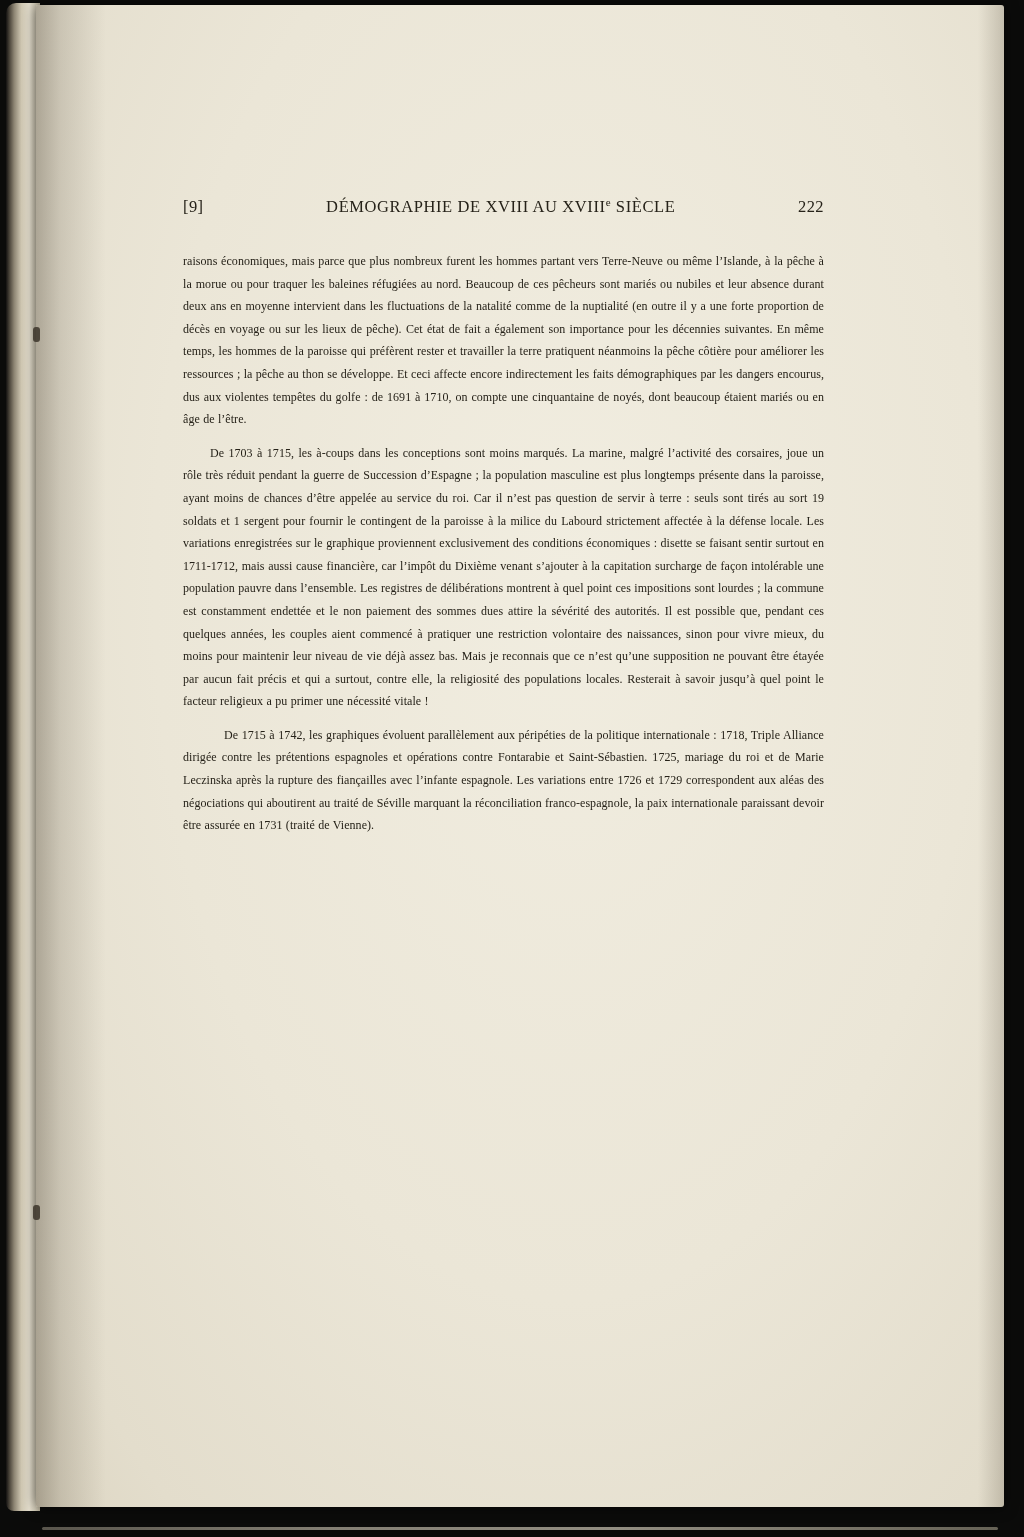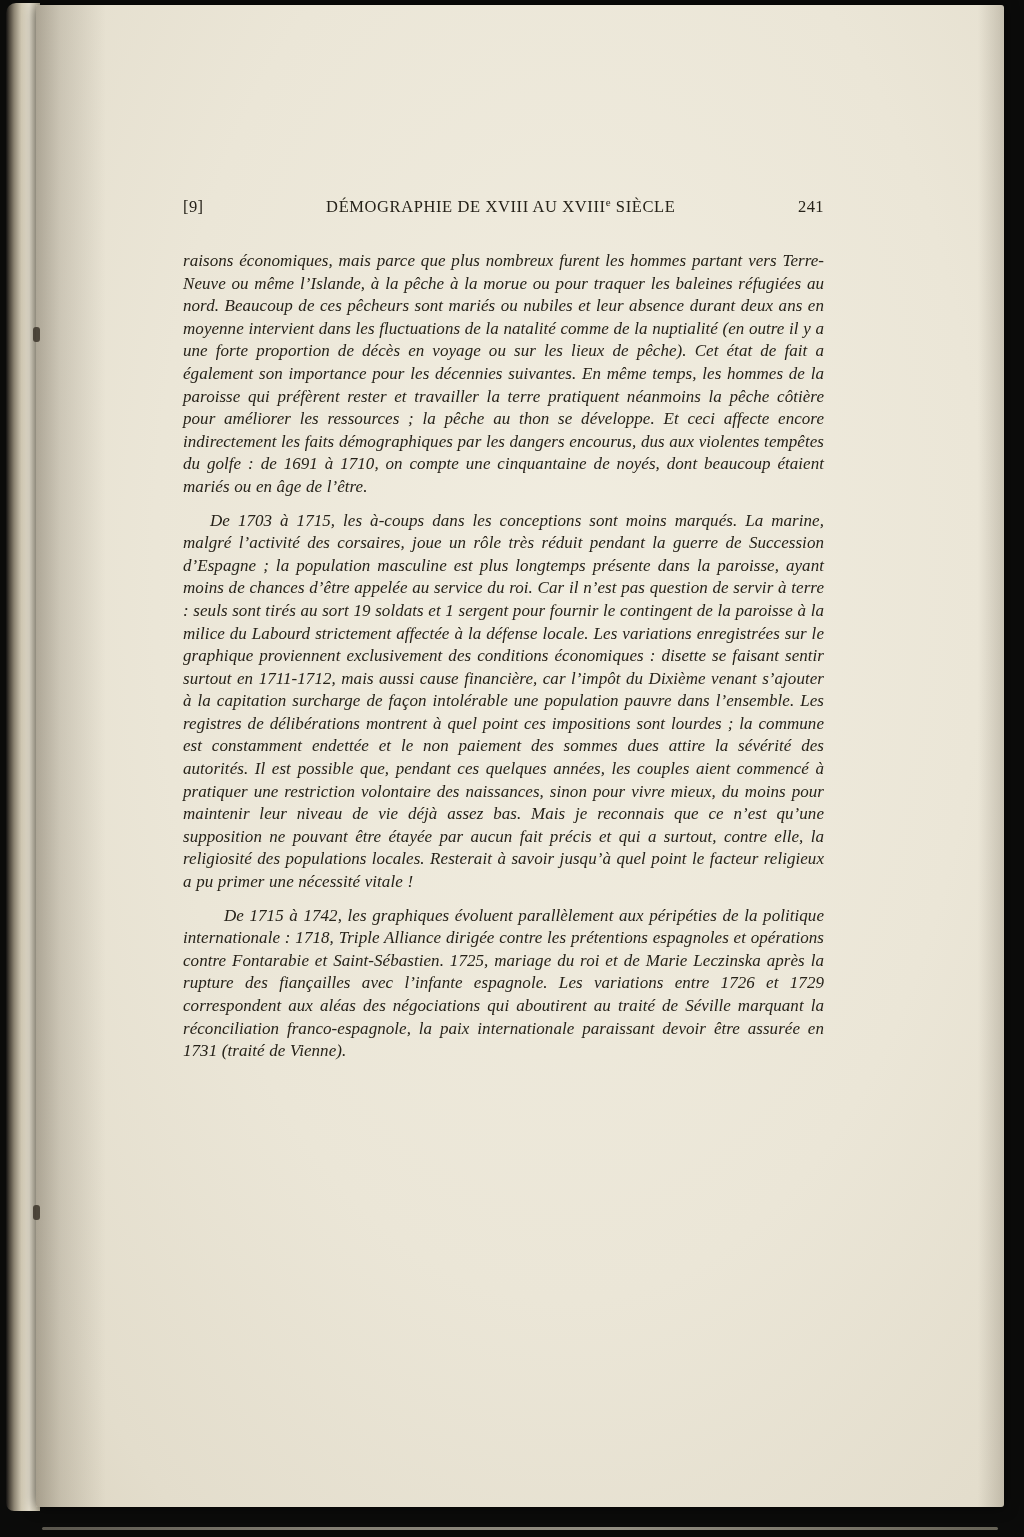--- a/index.html
+++ b/index.html
@@ -111,26 +111,25 @@
   .running-title {
     letter-spacing: 0.6px;
   }
   .running-title sup {
     font-size: 11px;
     vertical-align: super;
     line-height: 0;
   }
   .text-block p {
     margin: 0 0 11px 0;
-    font-size: 17px;
+    font-size: 12px;
     line-height: 22.6px;
     text-align: justify;
     letter-spacing: 0.05px;
     word-spacing: 0.3px;
-    font-style: italic;
   }
   .text-block p.indent-sm { text-indent: 27px; }
   .text-block p.indent-lg { text-indent: 41px; }
 </style>
 </head>
 <body>
 
 <div class="scan-frame">
 
   <div class="page-edge-stack"></div>
@@ -139,21 +138,21 @@
     <div class="binding-shadow"></div>
     <div class="fore-edge-shadow"></div>
     <div class="staple-mark top"></div>
     <div class="staple-mark bottom"></div>
 
     <div class="print-area">
 
       <div class="page-header">
         <span class="section-ref">[9]</span>
         <span class="running-title"><span>DÉMOGRAPHIE DE XVIII AU XVIII</span><sup>e</sup><span> SIÈCLE</span></span>
-        <span class="page-number">241</span>
+        <span class="page-number">222</span>
       </div>
 
       <div class="text-block">
         <p>raisons économiques, mais parce que plus nombreux furent les hommes partant vers Terre-Neuve ou même l’Islande, à la pêche à la morue ou pour traquer les baleines réfugiées au nord. Beaucoup de ces pêcheurs sont mariés ou nubiles et leur absence durant deux ans en moyenne intervient dans les fluctuations de la natalité comme de la nuptialité (en outre il y a une forte proportion de décès en voyage ou sur les lieux de pêche). Cet état de fait a également son importance pour les décennies suivantes. En même temps, les hommes de la paroisse qui préfèrent rester et travailler la terre pratiquent néanmoins la pêche côtière pour améliorer les ressources ; la pêche au thon se développe. Et ceci affecte encore indirectement les faits démographiques par les dangers encourus, dus aux violentes tempêtes du golfe : de 1691 à 1710, on compte une cinquantaine de noyés, dont beaucoup étaient mariés ou en âge de l’être.</p>
         <p class="indent-sm">De 1703 à 1715, les à-coups dans les conceptions sont moins marqués. La marine, malgré l’activité des corsaires, joue un rôle très réduit pendant la guerre de Succession d’Espagne ; la population masculine est plus longtemps présente dans la paroisse, ayant moins de chances d’être appelée au service du roi. Car il n’est pas question de servir à terre : seuls sont tirés au sort 19 soldats et 1 sergent pour fournir le contingent de la paroisse à la milice du Labourd strictement affectée à la défense locale. Les variations enregistrées sur le graphique proviennent exclusivement des conditions économiques : disette se faisant sentir surtout en 1711-1712, mais aussi cause financière, car l’impôt du Dixième venant s’ajouter à la capitation surcharge de façon intolérable une population pauvre dans l’ensemble. Les registres de délibérations montrent à quel point ces impositions sont lourdes ; la commune est constamment endettée et le non paiement des sommes dues attire la sévérité des autorités. Il est possible que, pendant ces quelques années, les couples aient commencé à pratiquer une restriction volontaire des naissances, sinon pour vivre mieux, du moins pour maintenir leur niveau de vie déjà assez bas. Mais je reconnais que ce n’est qu’une supposition ne pouvant être étayée par aucun fait précis et qui a surtout, contre elle, la religiosité des populations locales. Resterait à savoir jusqu’à quel point le facteur religieux a pu primer une nécessité vitale !</p>
         <p class="indent-lg">De 1715 à 1742, les graphiques évoluent parallèlement aux péripéties de la politique internationale : 1718, Triple Alliance dirigée contre les prétentions espagnoles et opérations contre Fontarabie et Saint-Sébastien. 1725, mariage du roi et de Marie Leczinska après la rupture des fiançailles avec l’infante espagnole. Les variations entre 1726 et 1729 correspondent aux aléas des négociations qui aboutirent au traité de Séville marquant la réconciliation franco-espagnole, la paix internationale paraissant devoir être assurée en 1731 (traité de Vienne).</p>
       </div>
 
     </div>
   </div>

